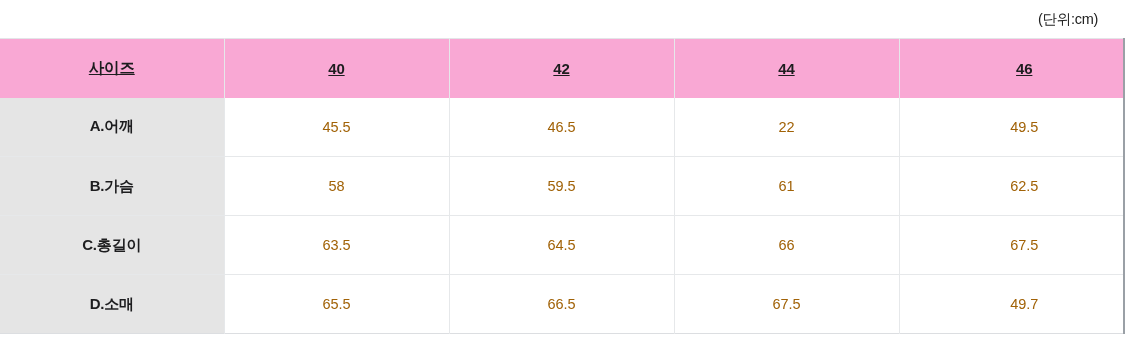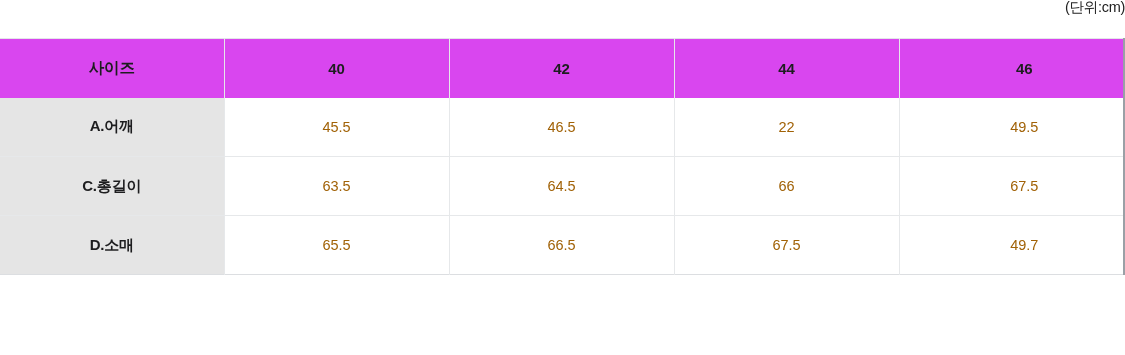--- a/index.html
+++ b/index.html
@@ -21,23 +21,23 @@
     width: 1125px;
     height: 355px;
     box-sizing: border-box;
   }
 
   
   .unit-row {
     height: 38px;
     box-sizing: border-box;
     display: flex;
-    align-items: flex-start;
+    align-items: center;
     justify-content: flex-end;
-    padding-right: 0;
+    padding-right: 27px;
   }
   .unit-note {
     font-size: 14.5px;
     line-height: 1;
     color: #222222;
     letter-spacing: -0.3px;
     font-weight: 400;
     white-space: nowrap;
   }
 
@@ -70,25 +70,26 @@
     border-bottom: none;
   }
   .size-table th:last-child,
   .size-table td:last-child {
     border-right: none;
     padding-left: 32px;
   }
 
   
   .size-table thead th {
-    background: #d946ef;
+    background: #f9a8d4;
     font-size: 15px;
     font-weight: 700;
     color: #1d1d1f;
     letter-spacing: -0.2px;
+    text-decoration: underline;
   }
   .size-table thead th.corner-head {
     font-size: 15.5px;
   }
 
   
   .size-table tbody th.row-label {
     background: #e5e5e5;
     font-size: 15px;
     font-weight: 700;
@@ -133,20 +134,27 @@
     </thead>
     <tbody>
       <tr>
         <th class="row-label" scope="row">A.어깨</th>
         <td class="value-cell">45.5</td>
         <td class="value-cell">46.5</td>
         <td class="value-cell">22</td>
         <td class="value-cell">49.5</td>
       </tr>
       <tr>
+        <th class="row-label" scope="row">B.가슴</th>
+        <td class="value-cell">58</td>
+        <td class="value-cell">59.5</td>
+        <td class="value-cell">61</td>
+        <td class="value-cell">62.5</td>
+      </tr>
+      <tr>
         <th class="row-label" scope="row">C.총길이</th>
         <td class="value-cell">63.5</td>
         <td class="value-cell">64.5</td>
         <td class="value-cell">66</td>
         <td class="value-cell">67.5</td>
       </tr>
       <tr>
         <th class="row-label" scope="row">D.소매</th>
         <td class="value-cell">65.5</td>
         <td class="value-cell">66.5</td>

